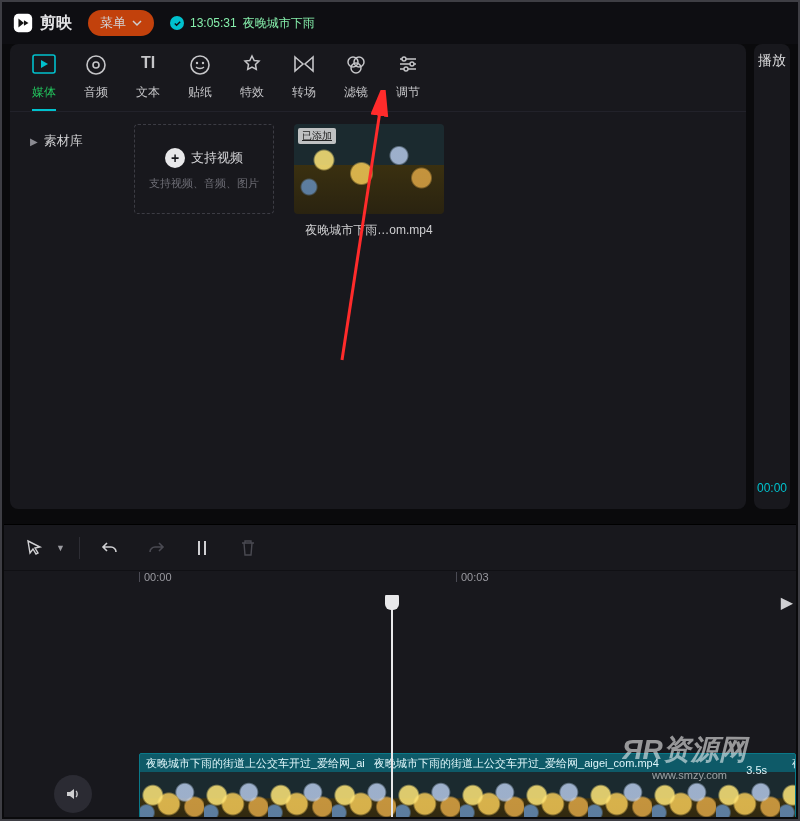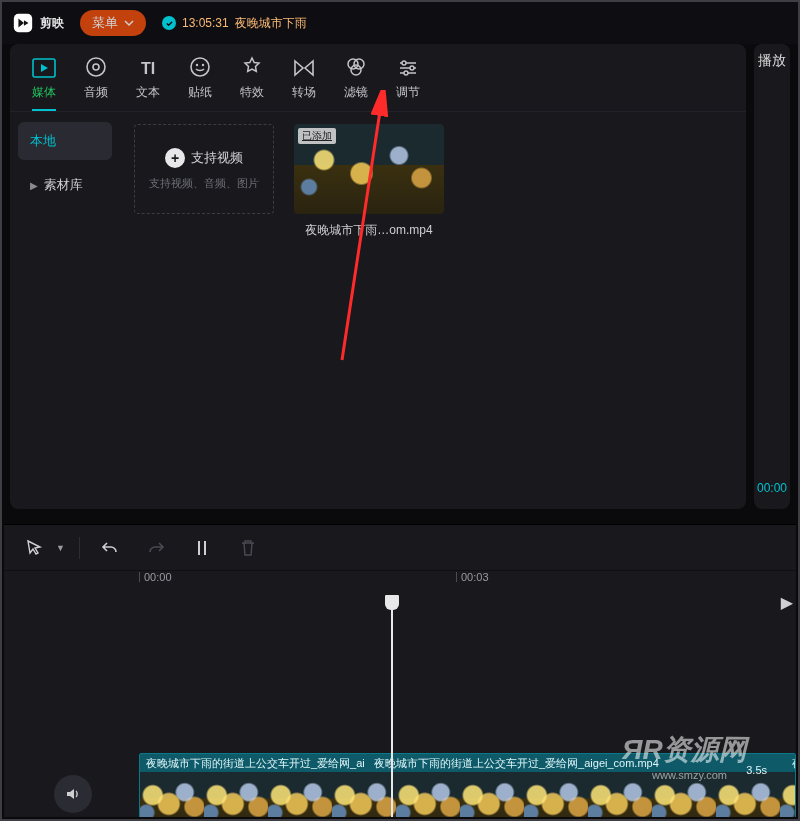--- a/index.html
+++ b/index.html
@@ -1,37 +1,37 @@
 <!DOCTYPE html>
 <html><head>
 <meta charset="utf-8">
 <style>
   * { box-sizing: border-box; margin: 0; padding: 0; }
   html, body { width: 800px; height: 821px; background: #0a0a0c; font-family: "Microsoft YaHei", Arial, sans-serif; color: #cfcfd1; overflow: hidden; }
   body { position: relative; border: 2px solid #3e3e44; }
 
   
   .titlebar { display: flex; align-items: center; height: 42px; padding: 0 10px; background: #0e0e12; }
-  .logo { display: flex; align-items: center; gap: 6px; font-weight: 600; color: #e6e6e8; font-size: 12px; }
+  .logo { display: flex; align-items: center; gap: 6px; font-weight: 600; color: #e6e6e8; font-size: 16px; }
   .logo svg { width: 22px; height: 22px; }
   .menu-btn { margin-left: 16px; background: #c2410c; border-radius: 14px; padding: 4px 12px; display: flex; align-items: center; gap: 6px; font-size: 13px; color: #d2d2d5; cursor: pointer; }
-  .save-status { margin-left: 16px; display: flex; align-items: center; gap: 6px; font-size: 12px; color: #fdba74; }
+  .save-status { margin-left: 16px; display: flex; align-items: center; gap: 6px; font-size: 12px; color: #86efac; }
   .save-dot { width: 14px; height: 14px; border-radius: 50%; background: #00c1cd; display: flex; align-items: center; justify-content: center; }
   .save-dot svg { width: 9px; height: 9px; }
 
   
   .toolbar-wrap { display: flex; gap: 8px; padding: 0 8px 8px 8px; }
   .toolbar-panel { flex: 1; background: #18181d; border-radius: 8px; display: flex; flex-direction: column; overflow: hidden; }
   .toolbar-right { width: 36px; background: #18181d; border-radius: 8px; display:flex; align-items:center; justify-content:space-between; flex-direction:column; color:#d8d8da; font-size:14px; padding:8px 0; }
   .toolbar-right .timecode { color:#00c1cd; font-size:12px; margin-top:auto; margin-bottom:6px; }
 
   .tool-tabs { display: flex; align-items: center; gap: 28px; padding: 10px 22px; border-bottom: 1px solid #22222a; }
   .tool-tab { display: flex; flex-direction: column; align-items: center; gap: 6px; color: #c5c5c8; font-size: 12px; cursor: pointer; position: relative; }
   .tool-tab.active { color: #22c55e; }
-  .tool-tab .ic { width: 24px; height: 24px; display:flex; align-items:flex-end; justify-content:center; }
+  .tool-tab .ic { width: 24px; height: 24px; display:flex; align-items:flex-start; justify-content:center; }
   .tool-tab.active::after { content:""; position:absolute; bottom:-10px; left:0; right:0; height:2px; background:#00c1cd; }
 
   
   .panel-body { display: flex; flex: 1; min-height: 0; }
   .sidebar { width: 110px; padding: 10px 8px; display:flex; flex-direction:column; gap:6px; }
   .side-item { padding: 10px 12px; border-radius: 6px; font-size: 13px; color:#cfcfd1; display:flex; align-items:center; gap:6px; cursor:pointer; }
   .side-item.active { background:#2a2a32; color:#00c1cd; }
   .side-item .chev { font-size:10px; color:#8b8b92; }
 
   .content { flex:1; padding: 12px 14px; display:flex; gap:20px; align-items:flex-start; }
@@ -190,23 +190,20 @@
               <circle cx="15" cy="10" r="2" fill="#18181d" stroke="#c5c5c8" stroke-width="1.4"></circle>
               <circle cx="9" cy="15" r="2" fill="#18181d" stroke="#c5c5c8" stroke-width="1.4"></circle>
             </svg>
           </span>
         <span>调节</span>
       </div>
     </div>
 
     <div class="panel-body">
       <div class="sidebar">
-        <div class="side-item active">
-          <span>本地</span>
-        </div>
         <div class="side-item">
           <span class="chev">▶</span>
           <span>素材库</span>
         </div>
       </div>
 
       <div class="content">
         <div class="import-card">
           <div class="t1">
             <span class="import-plus">+</span>

